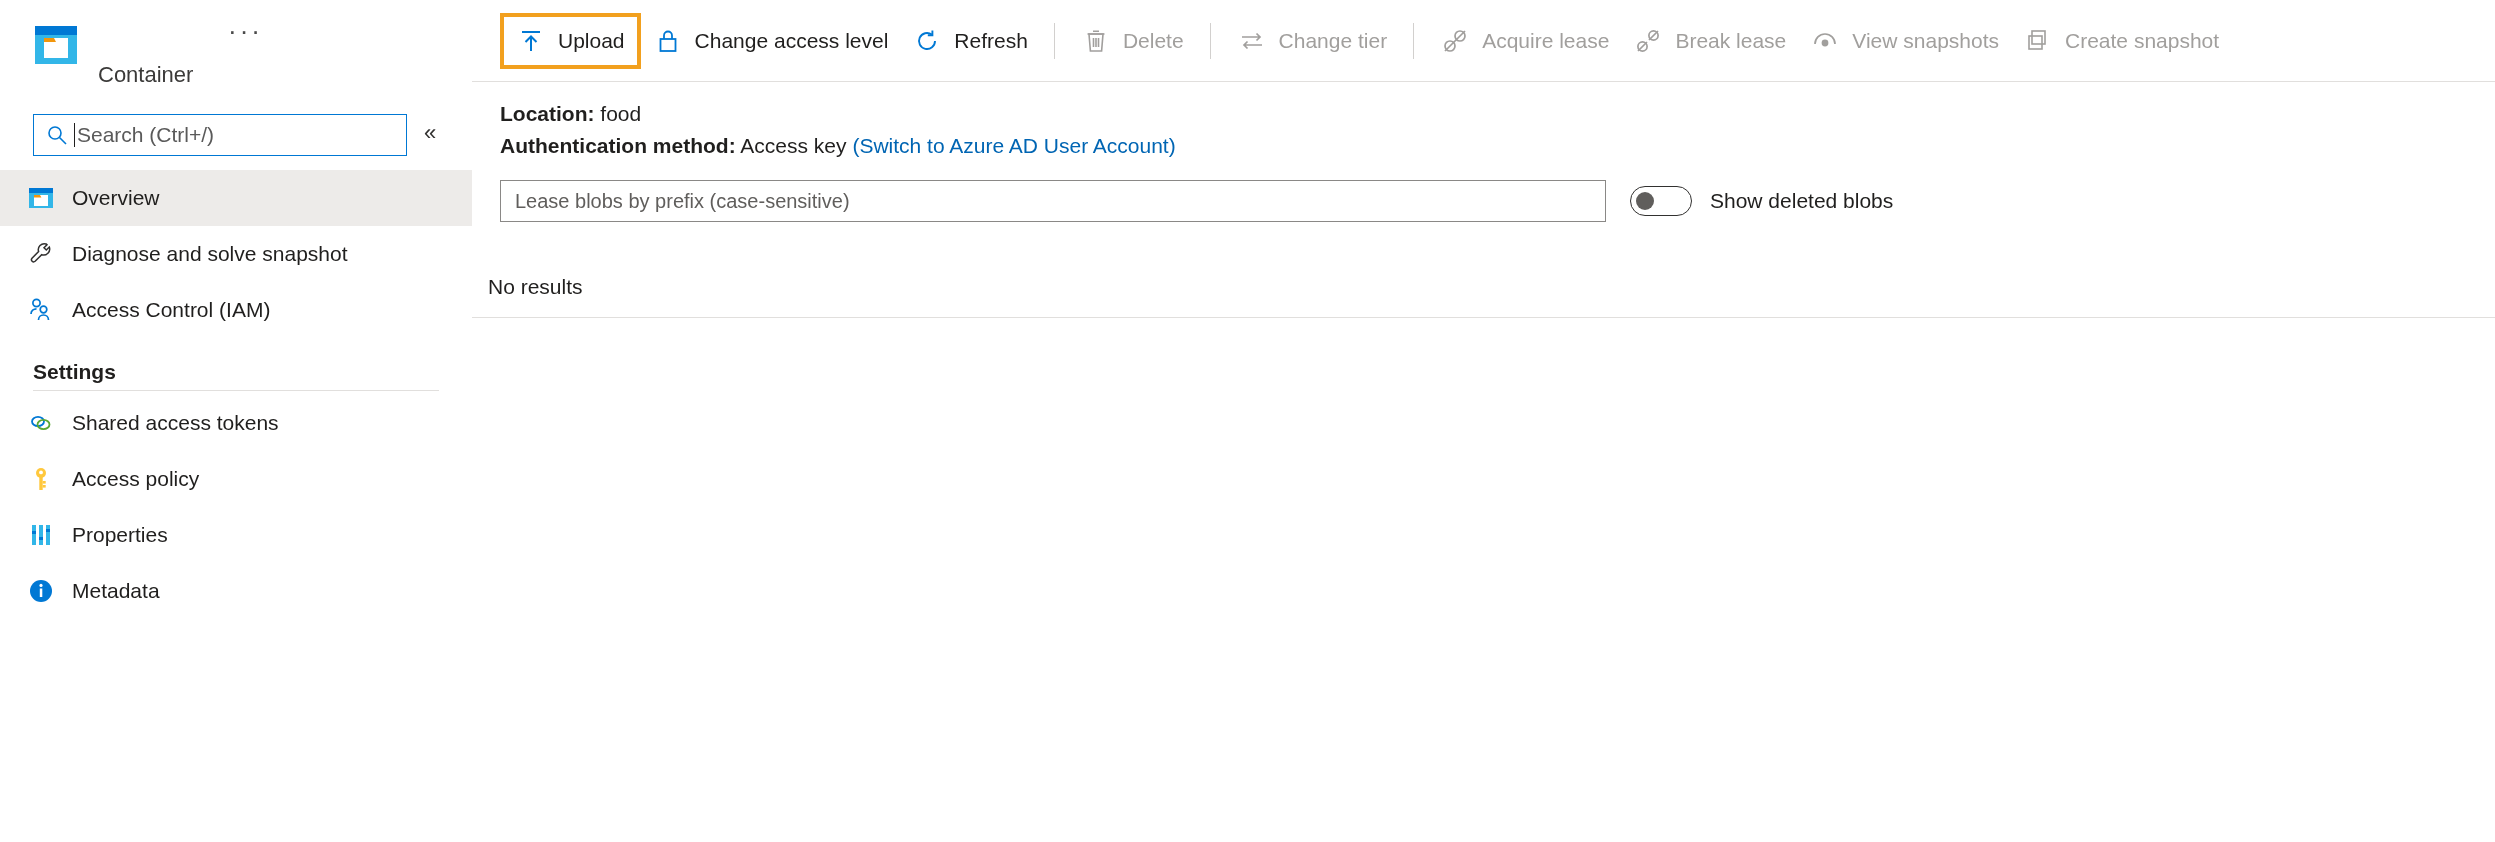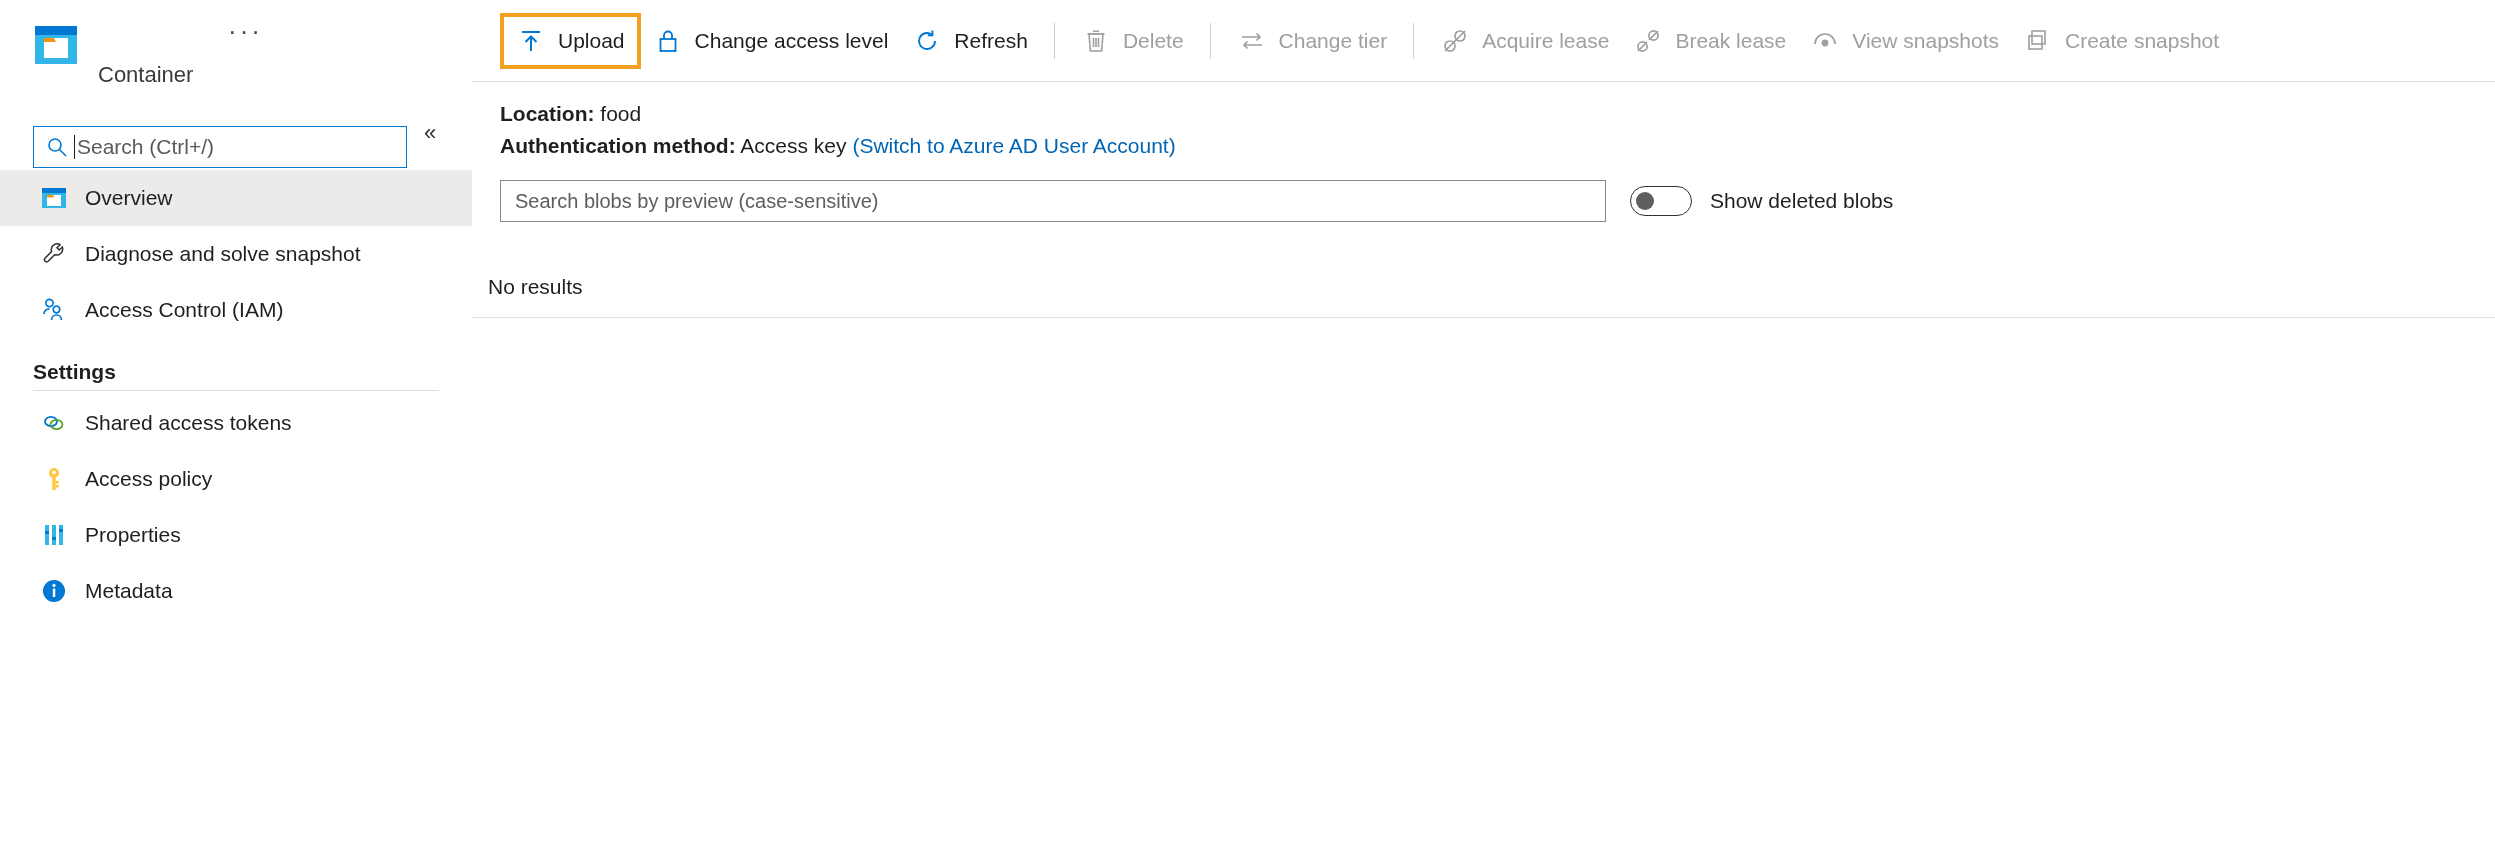--- a/index.html
+++ b/index.html
@@ -43,21 +43,21 @@
   }
   .res-title {
     position: absolute; left: 98px; top: 62px;
     font-size: 22px; color: #3b3a39; white-space: nowrap;
   }
 
   .search-row {
     position: relative; height: 62px;
   }
   .search-box {
-    position: absolute; left: 33px; top: 18px;
+    position: absolute; left: 33px; top: 6px;
     width: 374px; height: 42px;
     border: 1px solid #0078d4; background: #fff;
     display: flex; align-items: center;
   }
   .search-box .mag { margin-left: 12px; width:22px; height:22px; flex:0 0 auto; }
   .search-caret {
     width: 1px; height: 24px; background:#201f1e; margin-left: 6px; flex:0 0 auto;
   }
   .search-ph {
     font-size: 21px; color: #5a5a5a; margin-left: 2px; white-space:nowrap;
@@ -65,21 +65,21 @@
   .collapse-btn {
     position: absolute; left: 424px; top: 14px;
     font-size: 22px; color: #323130; cursor:pointer; user-select:none;
     line-height: 22px;
   }
 
   .nav-item {
     position: relative;
     height: 56px;
     display: flex; align-items: center;
-    padding-left: 39px;
+    padding-left: 26px;
     cursor: pointer;
     white-space: nowrap;
   }
   .nav-item.selected { background: #edebe9; }
   .nav-ico {
     width: 30px; height: 30px; flex: 0 0 30px;
     display:flex; align-items:center; justify-content:center;
     margin-right: 16px;
   }
   .nav-label { font-size: 21px; color: #201f1e; }
@@ -447,21 +447,21 @@
       </div>
       <div>
         <b>Authentication method:</b>
         <span>Access key</span>
         <span class="link">(Switch to Azure AD User Account)</span>
       </div>
     </div>
 
     <div class="filter-row">
       <div class="blob-search">
-        <span>Search blobs by preview (case-sensitive)</span>
+        <span>Lease blobs by prefix (case-sensitive)</span>
       </div>
       <div class="toggle-wrap">
         <div class="toggle">
           <span class="knob"></span>
         </div>
         <span class="toggle-label">Show deleted blobs</span>
       </div>
     </div>
 
 

